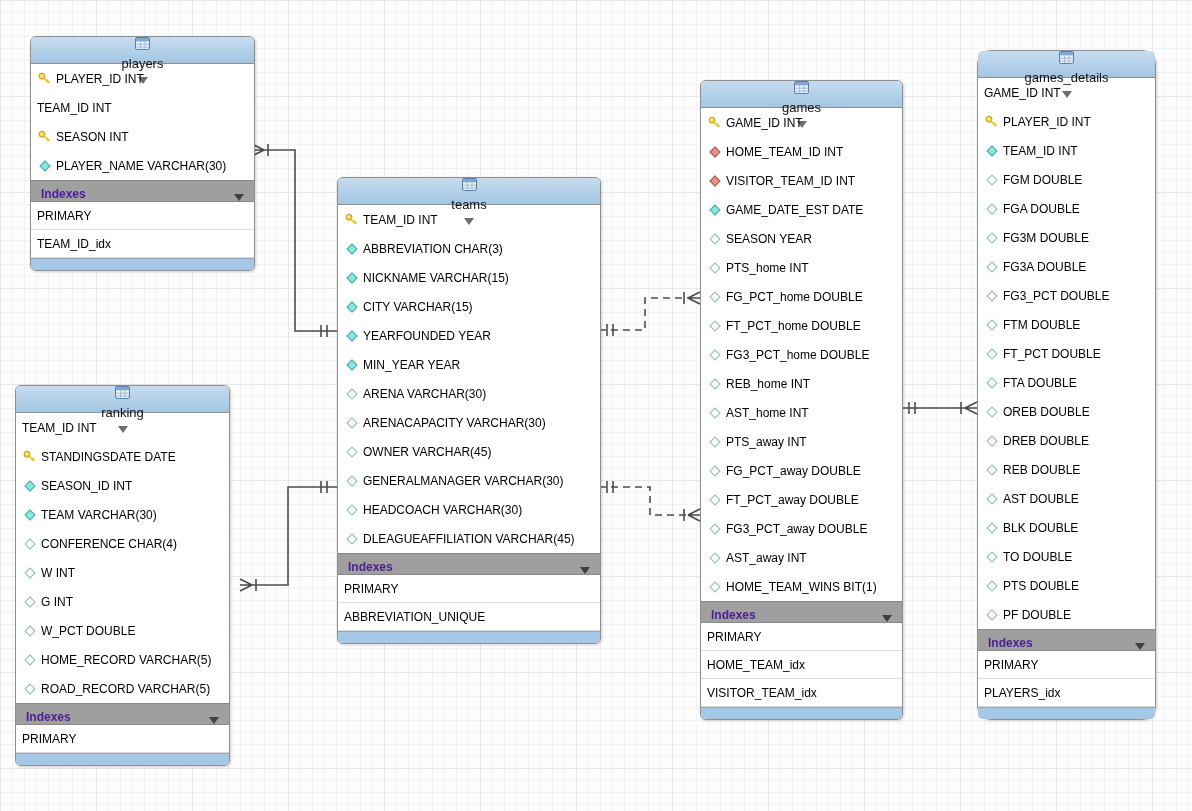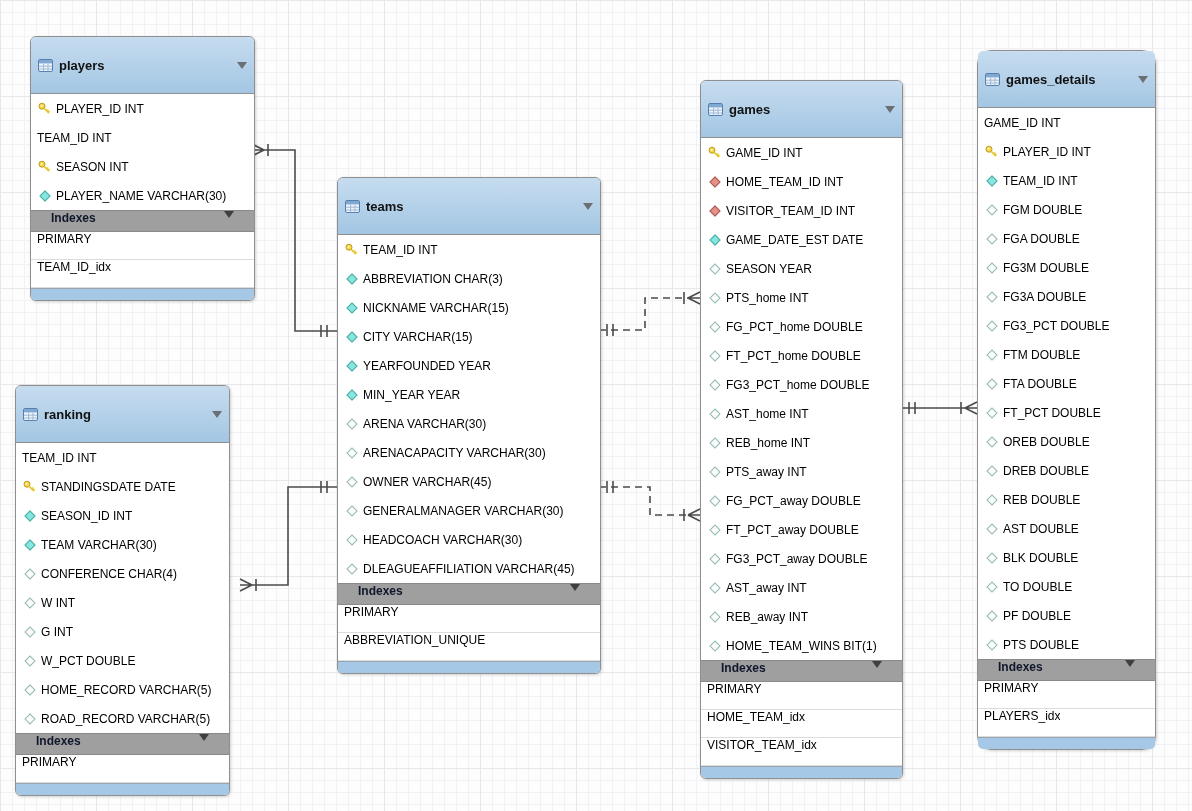--- a/index.html
+++ b/index.html
@@ -8,41 +8,41 @@
     background-image:
       linear-gradient(to right,#e6e8ec 1px,transparent 1px),
       linear-gradient(to bottom,#e6e8ec 1px,transparent 1px),
       linear-gradient(to right,#f1f2f5 1px,transparent 1px),
       linear-gradient(to bottom,#f1f2f5 1px,transparent 1px);
     background-size:96px 96px,96px 96px,12px 12px,12px 12px;}
   #connector-layer{position:absolute;left:0;top:0;z-index:1;}
   #tables-layer{position:absolute;left:0;top:0;width:100%;height:100%;z-index:2;}
   .table-card{position:absolute;background:#fff;border:1px solid #8f8f8f;border-radius:6px;
     box-shadow:1px 1px 3px rgba(0,0,0,.18);}
-  .t-header{height:26px;display:flex;align-items:center;gap:6px;padding:15px 7px;
+  .t-header{height:26px;display:flex;align-items:center;gap:6px;padding:0 7px;
     background:linear-gradient(#c6dcef,#a3c6e3);border-bottom:1px solid #8f8f8f;
-    border-radius:5px 5px 0 0;font-weight:bold;font-size:13px;color:#111;}
+    border-radius:5px 5px 0 0;font-weight:normal;font-size:13px;color:#111;flex-direction:column;}
   .t-title{flex:1;white-space:nowrap;}
   .t-icon{display:flex;align-items:center;}
   .tri{width:0;height:0;border-left:5px solid transparent;border-right:5px solid transparent;}
   .hdr-tri{border-top:7px solid #6a6f74;}
   .idx-tri{border-top:7px solid #3f3f3f;}
   .col-row{height:29px;display:flex;align-items:center;padding:0 6px;font-size:12px;
     color:#000;white-space:nowrap;}
   .icon{width:15px;flex:0 0 auto;display:flex;justify-content:center;align-items:center;margin-right:4px;}
   .dia{width:8px;height:8px;transform:rotate(45deg);display:inline-block;box-sizing:border-box;}
   .dia.filled{background:#85e7e0;border:1px solid #4ba9a1;}
   .dia.open{background:#fdfdfd;border:1px solid #8fb8b1;}
   .dia.red{background:#e5928a;border:1px solid #a9564f;}
   .col-label{white-space:nowrap;overflow:hidden;}
-  .idx-bar{height:20px;display:flex;align-items:flex-start;padding:0 20px;background:#9f9f9f;
+  .idx-bar{height:20px;display:flex;align-items:flex-end;padding:0 10px;background:#9f9f9f;
     border-top:1px solid #8a8a8a;border-bottom:1px solid #8a8a8a;
-    color:#0f172a;font-weight:bold;font-size:12px;}
+    color:#4c1d95;font-weight:bold;font-size:12px;}
   .idx-label{flex:1;}
-  .idx-row{height:27px;display:flex;padding:0 6px;font-size:12px;
+  .idx-row{height:27px;display:flex;align-items:center;padding:0 6px;font-size:12px;
     border-bottom:1px solid #dcdcdc;}
   .idx-row:last-of-type{border-bottom:none;}
   .t-footer{height:11px;background:#a5c8e6;border-top:1px solid #9aa5ae;border-radius:0 0 5px 5px;}
   .rel{fill:none;stroke:#4b4b4b;stroke-width:1.6;}
   .rel.dashed{stroke-dasharray:7 5;}
 </style>
 </head>
 <body>
 
 <div id="canvas">
@@ -386,32 +386,32 @@
         <div class="col-row">
           <span class="icon">
             <span class="dia open"></span>
           </span>
           <span class="col-label">FG3_PCT_home DOUBLE</span>
         </div>
         <div class="col-row">
           <span class="icon">
             <span class="dia open"></span>
           </span>
+          <span class="col-label">REB_home INT</span>
+        </div>
+        <div class="col-row">
+          <span class="icon">
+            <span class="dia open"></span>
+          </span>
           <span class="col-label">AST_home INT</span>
         </div>
         <div class="col-row">
           <span class="icon">
             <span class="dia open"></span>
           </span>
-          <span class="col-label">REB_home INT</span>
-        </div>
-        <div class="col-row">
-          <span class="icon">
-            <span class="dia open"></span>
-          </span>
           <span class="col-label">PTS_away INT</span>
         </div>
         <div class="col-row">
           <span class="icon">
             <span class="dia open"></span>
           </span>
           <span class="col-label">FG_PCT_away DOUBLE</span>
         </div>
         <div class="col-row">
           <span class="icon">
@@ -423,26 +423,20 @@
           <span class="icon">
             <span class="dia open"></span>
           </span>
           <span class="col-label">FG3_PCT_away DOUBLE</span>
         </div>
         <div class="col-row">
           <span class="icon">
             <span class="dia open"></span>
           </span>
           <span class="col-label">AST_away INT</span>
-        </div>
-        <div class="col-row">
-          <span class="icon">
-            <span class="dia open"></span>
-          </span>
-          <span class="col-label">REB_away INT</span>
         </div>
         <div class="col-row">
           <span class="icon">
             <span class="dia open"></span>
           </span>
           <span class="col-label">HOME_TEAM_WINS BIT(1)</span>
         </div>
         <div class="idx-bar">
           <span class="idx-label">Indexes</span>
           <span class="tri idx-tri"></span>
@@ -522,32 +516,32 @@
         <div class="col-row">
           <span class="icon">
             <span class="dia open"></span>
           </span>
           <span class="col-label">FTM DOUBLE</span>
         </div>
         <div class="col-row">
           <span class="icon">
             <span class="dia open"></span>
           </span>
+          <span class="col-label">FT_PCT DOUBLE</span>
+        </div>
+        <div class="col-row">
+          <span class="icon">
+            <span class="dia open"></span>
+          </span>
           <span class="col-label">FTA DOUBLE</span>
         </div>
         <div class="col-row">
           <span class="icon">
             <span class="dia open"></span>
           </span>
-          <span class="col-label">FT_PCT DOUBLE</span>
-        </div>
-        <div class="col-row">
-          <span class="icon">
-            <span class="dia open"></span>
-          </span>
           <span class="col-label">OREB DOUBLE</span>
         </div>
         <div class="col-row">
           <span class="icon">
             <span class="dia open"></span>
           </span>
           <span class="col-label">DREB DOUBLE</span>
         </div>
         <div class="col-row">
           <span class="icon">
@@ -570,27 +564,27 @@
         <div class="col-row">
           <span class="icon">
             <span class="dia open"></span>
           </span>
           <span class="col-label">TO DOUBLE</span>
         </div>
         <div class="col-row">
           <span class="icon">
             <span class="dia open"></span>
           </span>
+          <span class="col-label">PTS DOUBLE</span>
+        </div>
+        <div class="col-row">
+          <span class="icon">
+            <span class="dia open"></span>
+          </span>
           <span class="col-label">PF DOUBLE</span>
-        </div>
-        <div class="col-row">
-          <span class="icon">
-            <span class="dia open"></span>
-          </span>
-          <span class="col-label">PTS DOUBLE</span>
         </div>
         <div class="idx-bar">
           <span class="idx-label">Indexes</span>
           <span class="tri idx-tri"></span>
         </div>
         <div class="idx-row">
           <span class="col-label">PRIMARY</span>
         </div>
         <div class="idx-row">
           <span class="col-label">PLAYERS_idx</span>

